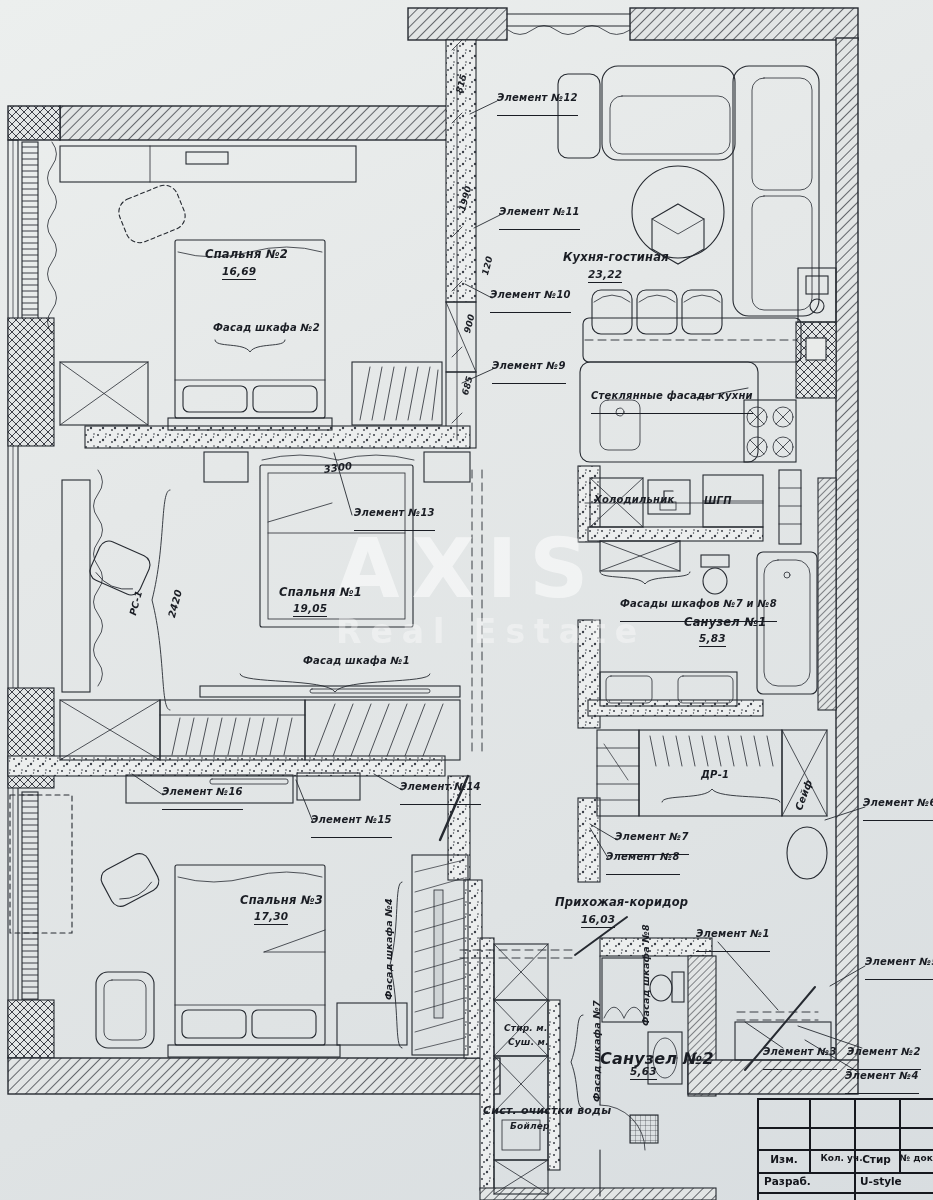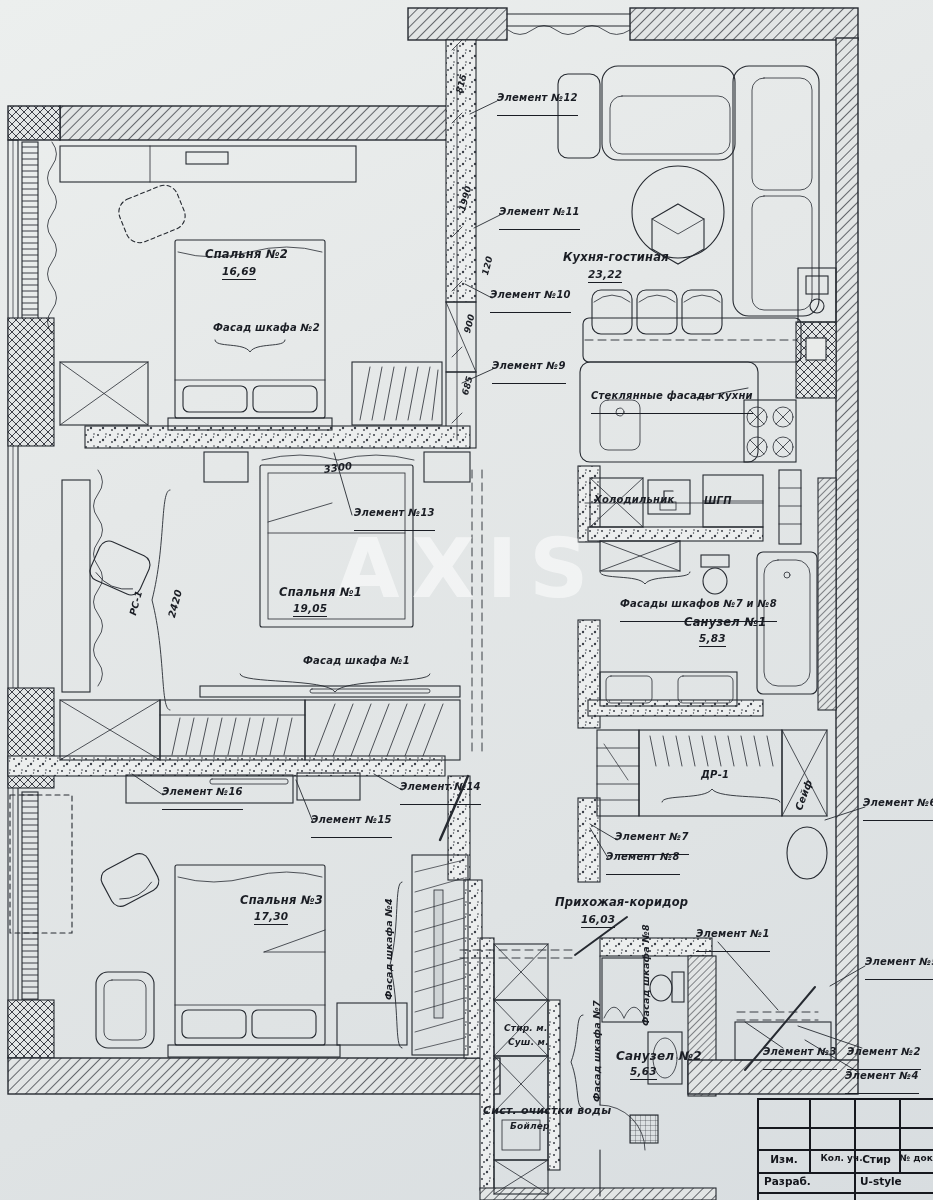--- a/index.html
+++ b/index.html
@@ -315,35 +315,36 @@
     <path d="M600,572 C600,580 638,574 645,584 C652,574 690,580 690,572"></path>
     <path d="M215,340 C215,348 244,342 250,352 C256,342 285,348 285,340"></path>
     <path d="M240,674 C240,684 326,678 335,692 C344,678 430,684 430,674"></path>
     <path d="M662,802 C662,794 705,800 712,789 C719,800 780,794 780,802"></path>
     <path d="M170,490 C160,490 166,545 152,600 C166,655 160,710 170,710"></path>
   </g>
 </svg>
 
 <div class="wm">
   <div class="wm1">AXIS</div>
+  <div class="wm2">Real Estate</div>
 </div>
 
 <div class="lbl room" style="left:205px;top:248px">Спальня №2</div>
 <div class="lbl area" style="left:222px;top:266px">16,69</div>
 <div class="lbl room" style="left:563px;top:251px">Кухня-гостиная</div>
 <div class="lbl area" style="left:588px;top:269px">23,22</div>
 <div class="lbl room" style="left:279px;top:586px">Спальня №1</div>
 <div class="lbl area" style="left:293px;top:603px">19,05</div>
 <div class="lbl room" style="left:684px;top:616px">Санузел №1</div>
 <div class="lbl area" style="left:699px;top:633px">5,83</div>
 <div class="lbl room" style="left:240px;top:894px">Спальня №3</div>
 <div class="lbl area" style="left:254px;top:911px">17,30</div>
 <div class="lbl room" style="left:555px;top:896px">Прихожая-коридор</div>
 <div class="lbl area" style="left:581px;top:914px">16,03</div>
-<div class="lbl room" style="left:616px;top:1050px;font-size:12px">Санузел №2</div>
+<div class="lbl room" style="left:600px;top:1050px;font-size:16px">Санузел №2</div>
 <div class="lbl area" style="left:630px;top:1066px">5,63</div>
 
 <div class="lbl u" style="left:497px;top:92px">Элемент №12</div>
 <div class="lbl u" style="left:499px;top:206px">Элемент №11</div>
 <div class="lbl u" style="left:490px;top:289px">Элемент №10</div>
 <div class="lbl u" style="left:492px;top:360px">Элемент №9</div>
 <div class="lbl u" style="left:354px;top:507px">Элемент №13</div>
 <div class="lbl u" style="left:162px;top:786px">Элемент №16</div>
 <div class="lbl u" style="left:311px;top:814px">Элемент №15</div>
 <div class="lbl u" style="left:400px;top:781px">Элемент №14</div>

